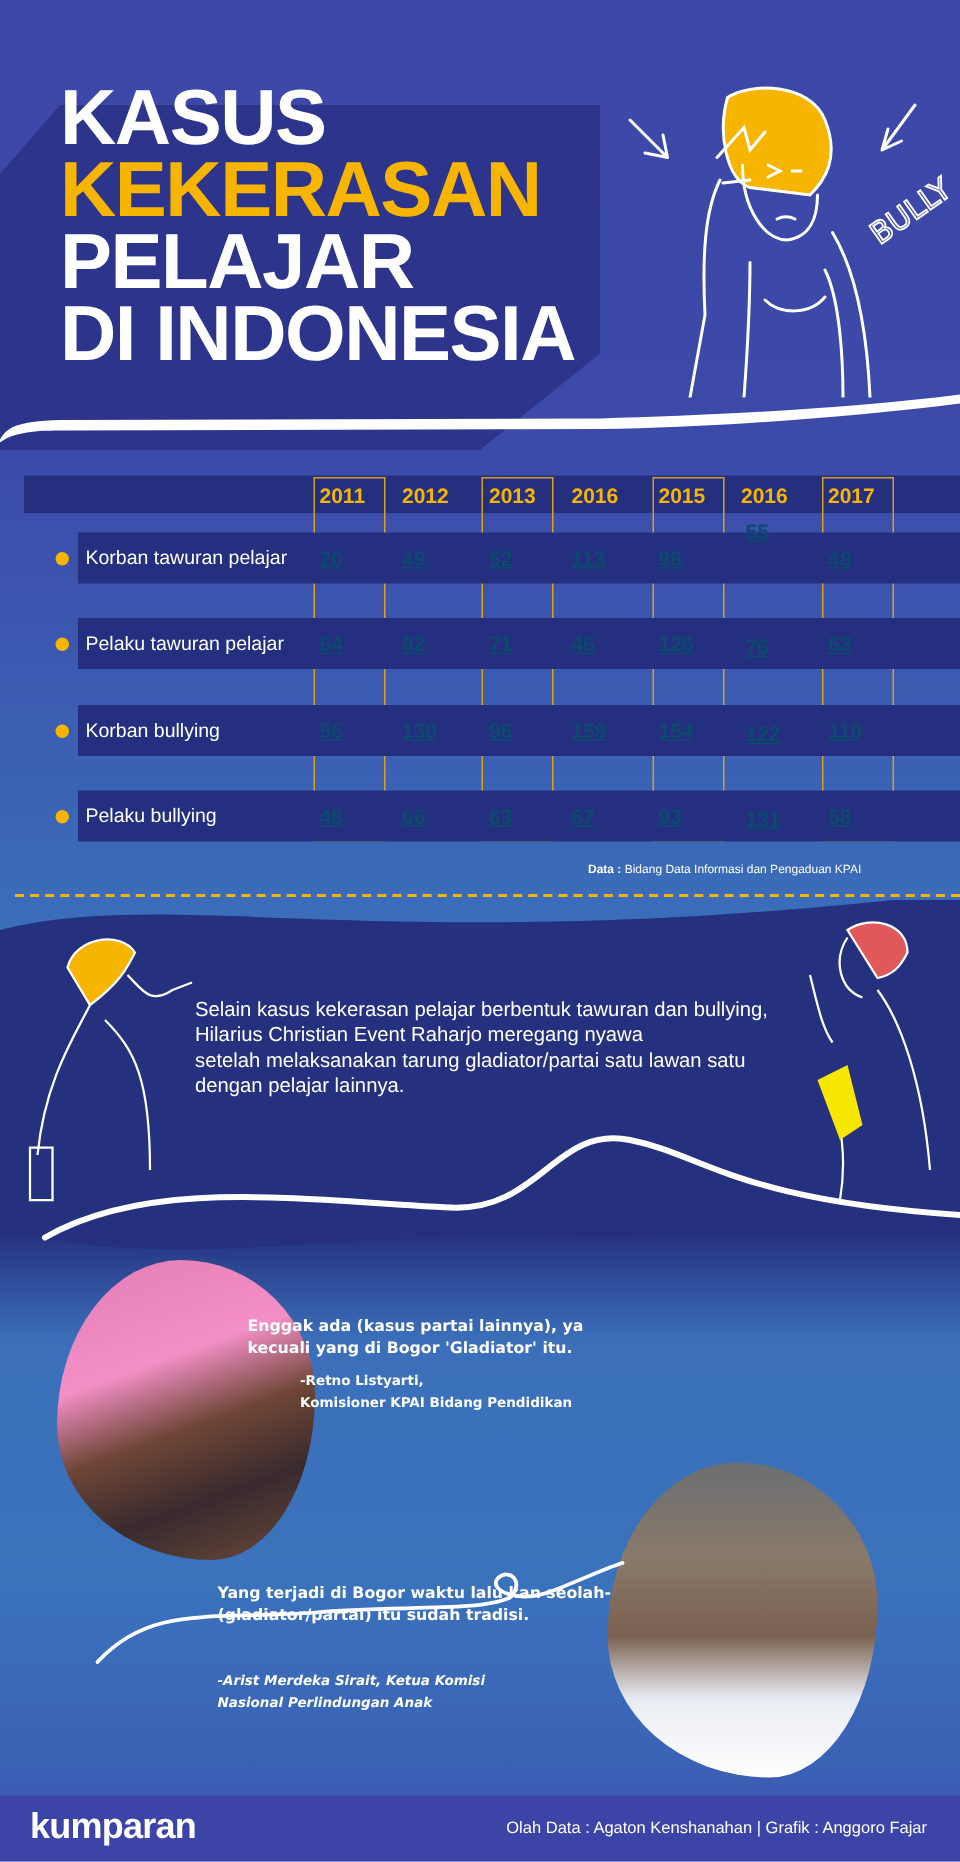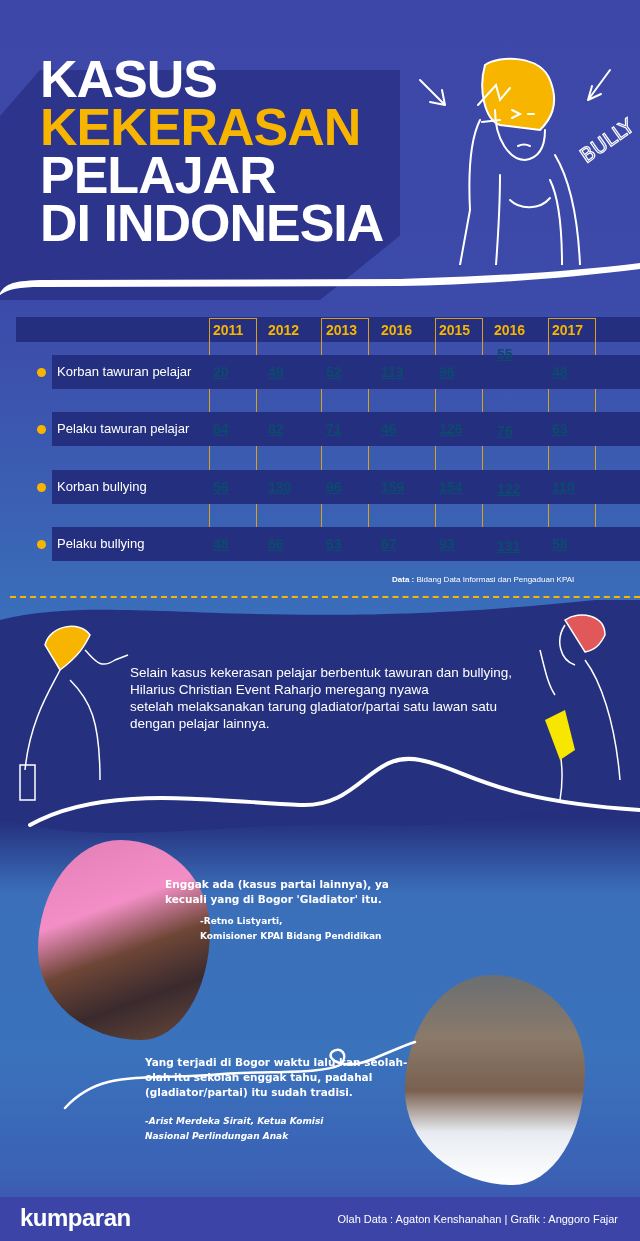--- a/index.html
+++ b/index.html
@@ -180,21 +180,20 @@
   <div>Enggak ada (kasus partai lainnya), ya</div>
   <div>kecuali yang di Bogor 'Gladiator' itu.</div>
 </div>
 <div class="q1-attr">
   <div>-Retno Listyarti,</div>
   <div>Komisioner KPAI Bidang Pendidikan</div>
 </div>
 
 <div class="quote q2">
   <div>Yang terjadi di Bogor waktu lalu kan seolah-</div>
-  <div>olah itu sekolah enggak tahu, padahal</div>
   <div>(gladiator/partai) itu sudah tradisi.</div>
 </div>
 <div class="q2-attr">
   <div>-Arist Merdeka Sirait, Ketua Komisi</div>
   <div>Nasional Perlindungan Anak</div>
 </div>
 
 <div class="footer"></div>
 <div class="logo">kumparan</div>
 <div class="credits">Olah Data : Agaton Kenshanahan | Grafik : Anggoro Fajar</div>

